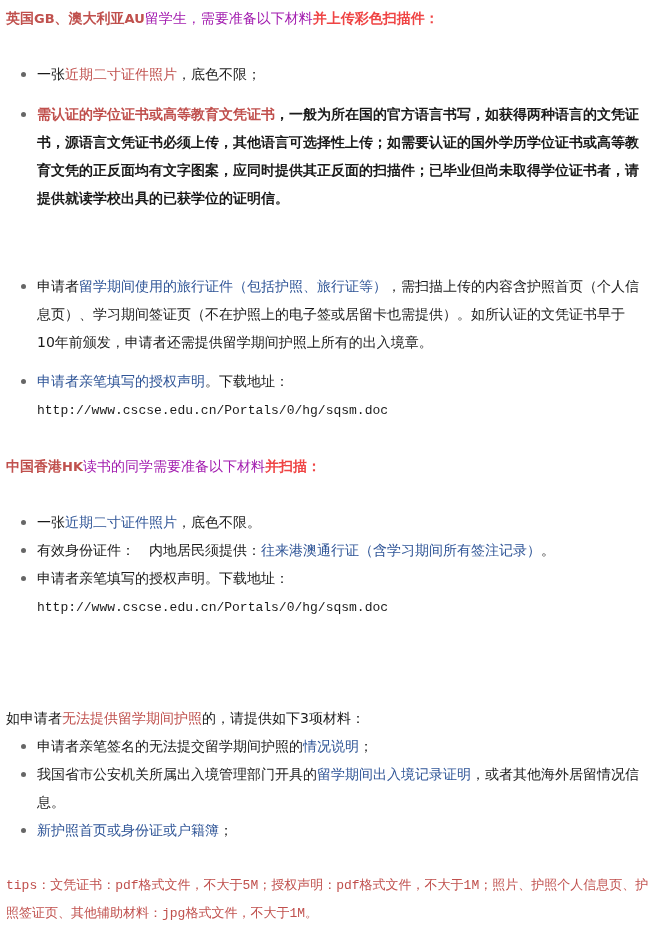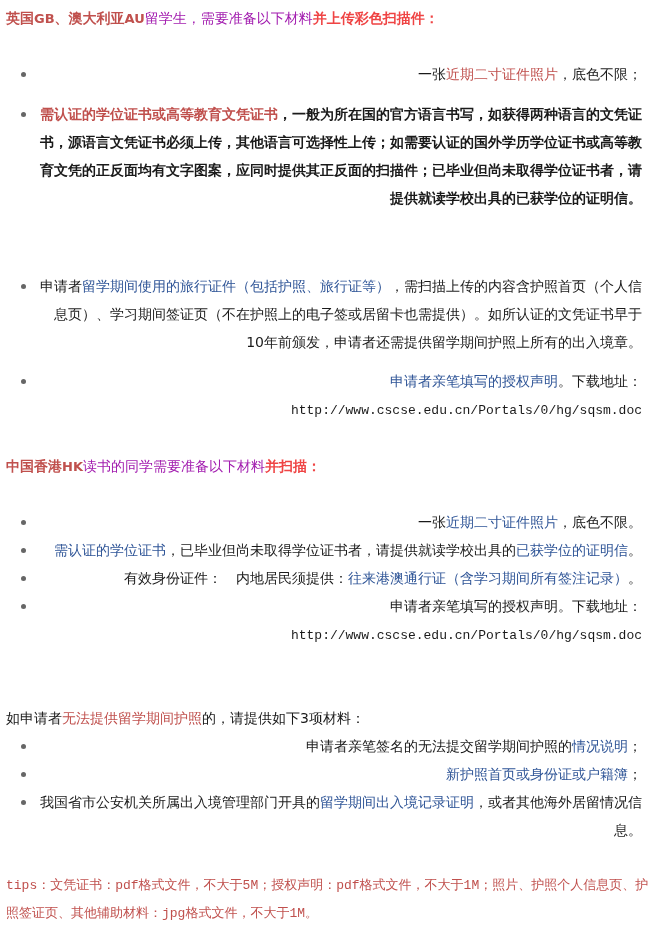--- a/index.html
+++ b/index.html
@@ -10,21 +10,21 @@
     }
     .page { position: relative; width: 660px; height: 926px; }
     .heading { position: absolute; left: 6px; font-weight: bold; font-size: 14px; line-height: 20px; }
     .heading .black { font-weight: normal; color: #a21caf; }
     .red { color: #c0504d; }
     .blue { color: #2f5597; }
     .bred { color: #c0504d; font-weight: bold; }
     .bblue { color: #ef4444; font-weight: bold; }
     .tag { font-size: 13px; font-weight: bold; color: #c0504d; }
     ul { list-style: none; margin: 0; padding: 0; position: absolute; left: 0; width: 660px; }
-    li { position: relative; padding-left: 37px; padding-right: 18px; line-height: 28px; text-align: right; }
+    li { position: relative; padding-left: 37px; padding-right: 18px; line-height: 28px; }
     li::before {
       content: ""; position: absolute; left: 21px; top: 12px;
       width: 5px; height: 5px; border-radius: 50%; background: #666;
     }
     .mono { font-family: Liberation Mono, monospace; font-size: 13px; color: #1a1a1a; }
     .para { position: absolute; left: 6px; line-height: 20px; }
     .tips { position: absolute; left: 6px; width: 648px; line-height: 28px; color: #c0504d;
       font-family: "Liberation Mono", "DejaVu Sans Mono", monospace; font-size: 13px; }
   </style>
 </head>
@@ -63,42 +63,39 @@
 
   <div class="heading" style="top:456px;">
     <span class="bred">中国香港</span><span class="tag">HK</span><span class="black">读书的同学需要准备以下材料</span><span class="bblue">并扫描</span><span class="bblue">：</span>
   </div>
 
   <ul style="top:508px;">
     <li>
       <span>一张</span><span class="blue">近期二寸证件照片</span><span>，底色不限。</span>
     </li>
     <li>
-      <span class="blue">需认证的学位证书</span><span>，已毕业但尚未取得学位证书者，请提供就读学校出具的</span><span class="blue">已获学位的证明信</span><span>。</span>
-    </li>
-    <li>
       <span>有效身份证件：　内地居民须提供：</span><span class="blue">往来港澳通行证（含学习期间所有签注记录）</span><span>。</span>
     </li>
     <li>
       <span>申请者亲笔填写的授权声明。下载地址：</span><br>
       <span class="mono">http://www.cscse.edu.cn/Portals/0/hg/sqsm.doc</span>
     </li>
   </ul>
 
   <div class="para" style="top:708px;">
     <span>如申请者</span><span class="red">无法提供留学期间护照</span><span>的，请提供如下3项材料：</span>
   </div>
 
   <ul style="top:732px;">
     <li>
       <span>申请者亲笔签名的无法提交留学期间护照的</span><span class="blue">情况说明</span><span>；</span>
     </li>
     <li>
-      <span class="blue">新护照首页或身份证或户籍簿</span><span>；</span>
+      <span>我国省市公安机关所属出入境管理部门开具的</span><span class="blue">留学期间出入境记录证明</span><span>，或者其他海外居留情况信息。</span>
     </li>
     <li>
-      <span>我国省市公安机关所属出入境管理部门开具的</span><span class="blue">留学期间出入境记录证明</span><span>，或者其他海外居留情况信息。</span>
+      <span class="blue">新护照首页或身份证或户籍簿</span><span>；</span>
     </li>
   </ul>
 
   <div class="tips" style="top:872px;">tips：文凭证书：pdf格式文件，不大于5M；授权声明：pdf格式文件，不大于1M；照片、护照个人信息页、护照签证页、其他辅助材料：jpg格式文件，不大于1M。</div>
 
 </div>
 
 </body></html>

